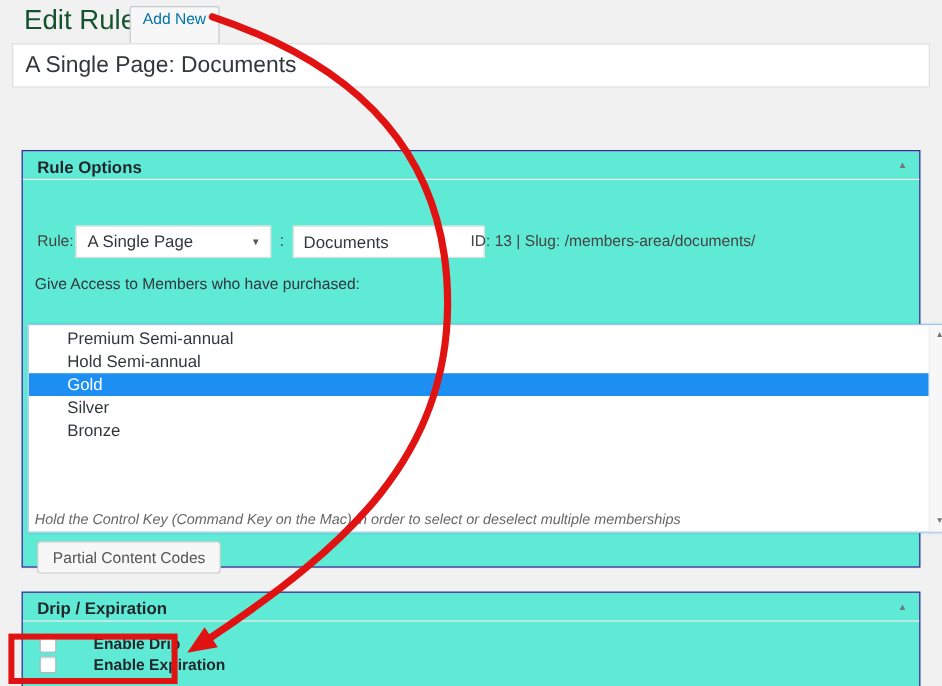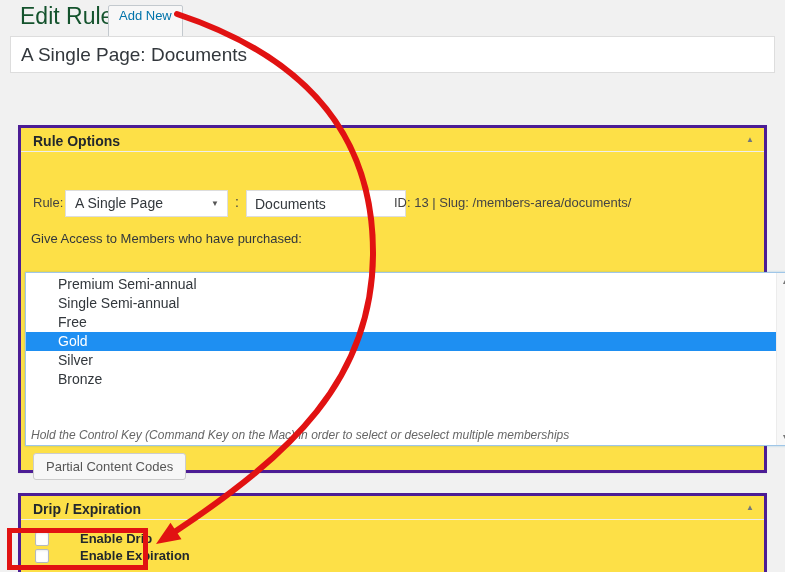--- a/index.html
+++ b/index.html
@@ -31,21 +31,21 @@
     position: absolute; left: 10px; top: 36px; width: 765px; height: 37px;
     border: 1px solid #ddd; background: #fff; color: #32373c;
     font-size: 19px; padding: 0 10px;
     font-family: "Liberation Sans", "DejaVu Sans", sans-serif;
     outline: none;
   }
 
   
   .postbox {
     position: absolute; left: 18px; width: 749px;
-    background: #fde047; border: 3px solid #4c1d95;
+    background: #5eead4; border: 1px solid #4c1d95;
     box-shadow: 0 1px 1px rgba(0,0,0,.04);
   }
   .postbox-header {
     position: relative; height: 24px; border-bottom: 1px solid #eee;
   }
   .postbox-header h2 {
     font-size: 14px; font-weight: 700; color: #23282d;
     padding: 5px 12px 0; line-height: 17px;
   }
   .toggle-indicator {
@@ -165,22 +165,21 @@
 
       <input class="rule-value-input" type="text" value="Documents" style="">
 
       <span class="id-slug">ID: 13 | Slug: /members-area/documents/</span>
 
       <div class="access-label">Give Access to Members who have purchased:</div>
 
       <div class="listbox">
         <div class="options">
           <div class="option">Premium Semi-annual</div>
-          <div class="option">Single Semi-annual</div>
-          <div class="option">Free</div>
+          <div class="option">Hold Semi-annual</div>
           <div class="option selected">Gold</div>
           <div class="option">Silver</div>
           <div class="option">Bronze</div>
         </div>
         <div class="v-scrollbar">
           <span class="sb-arrow up">▲</span>
           <span class="sb-arrow down">▼</span>
         </div>
       </div>
 

